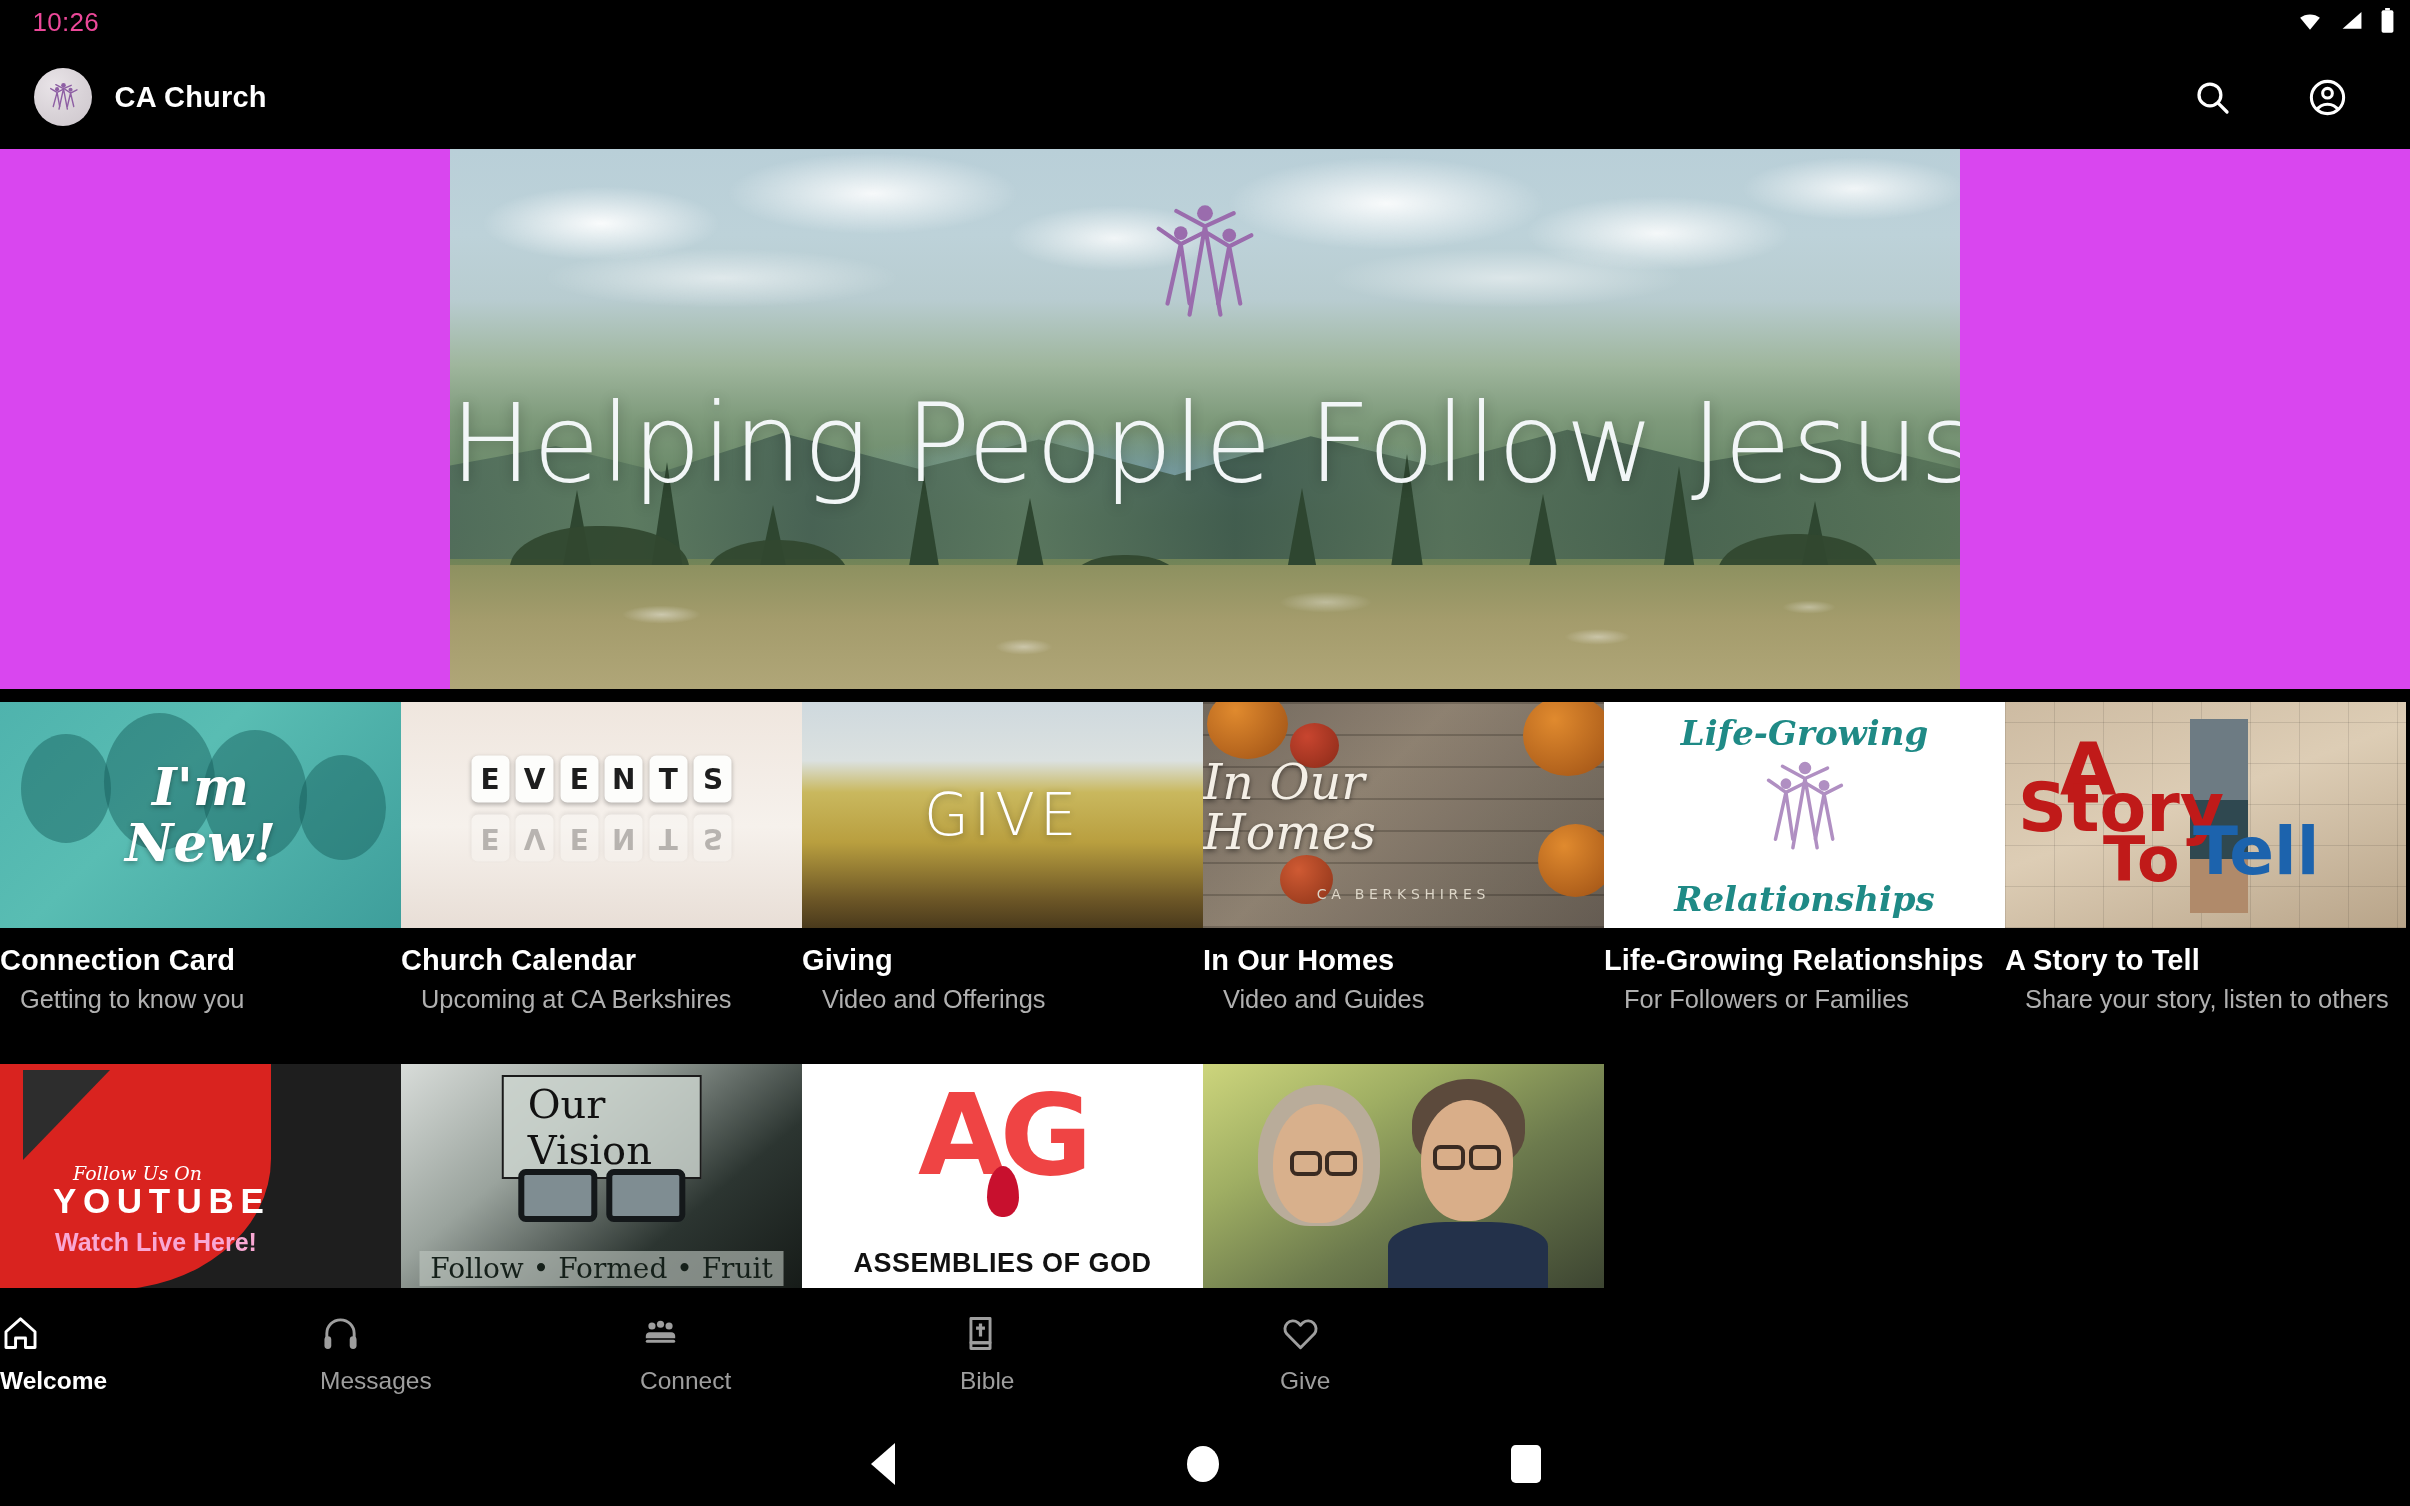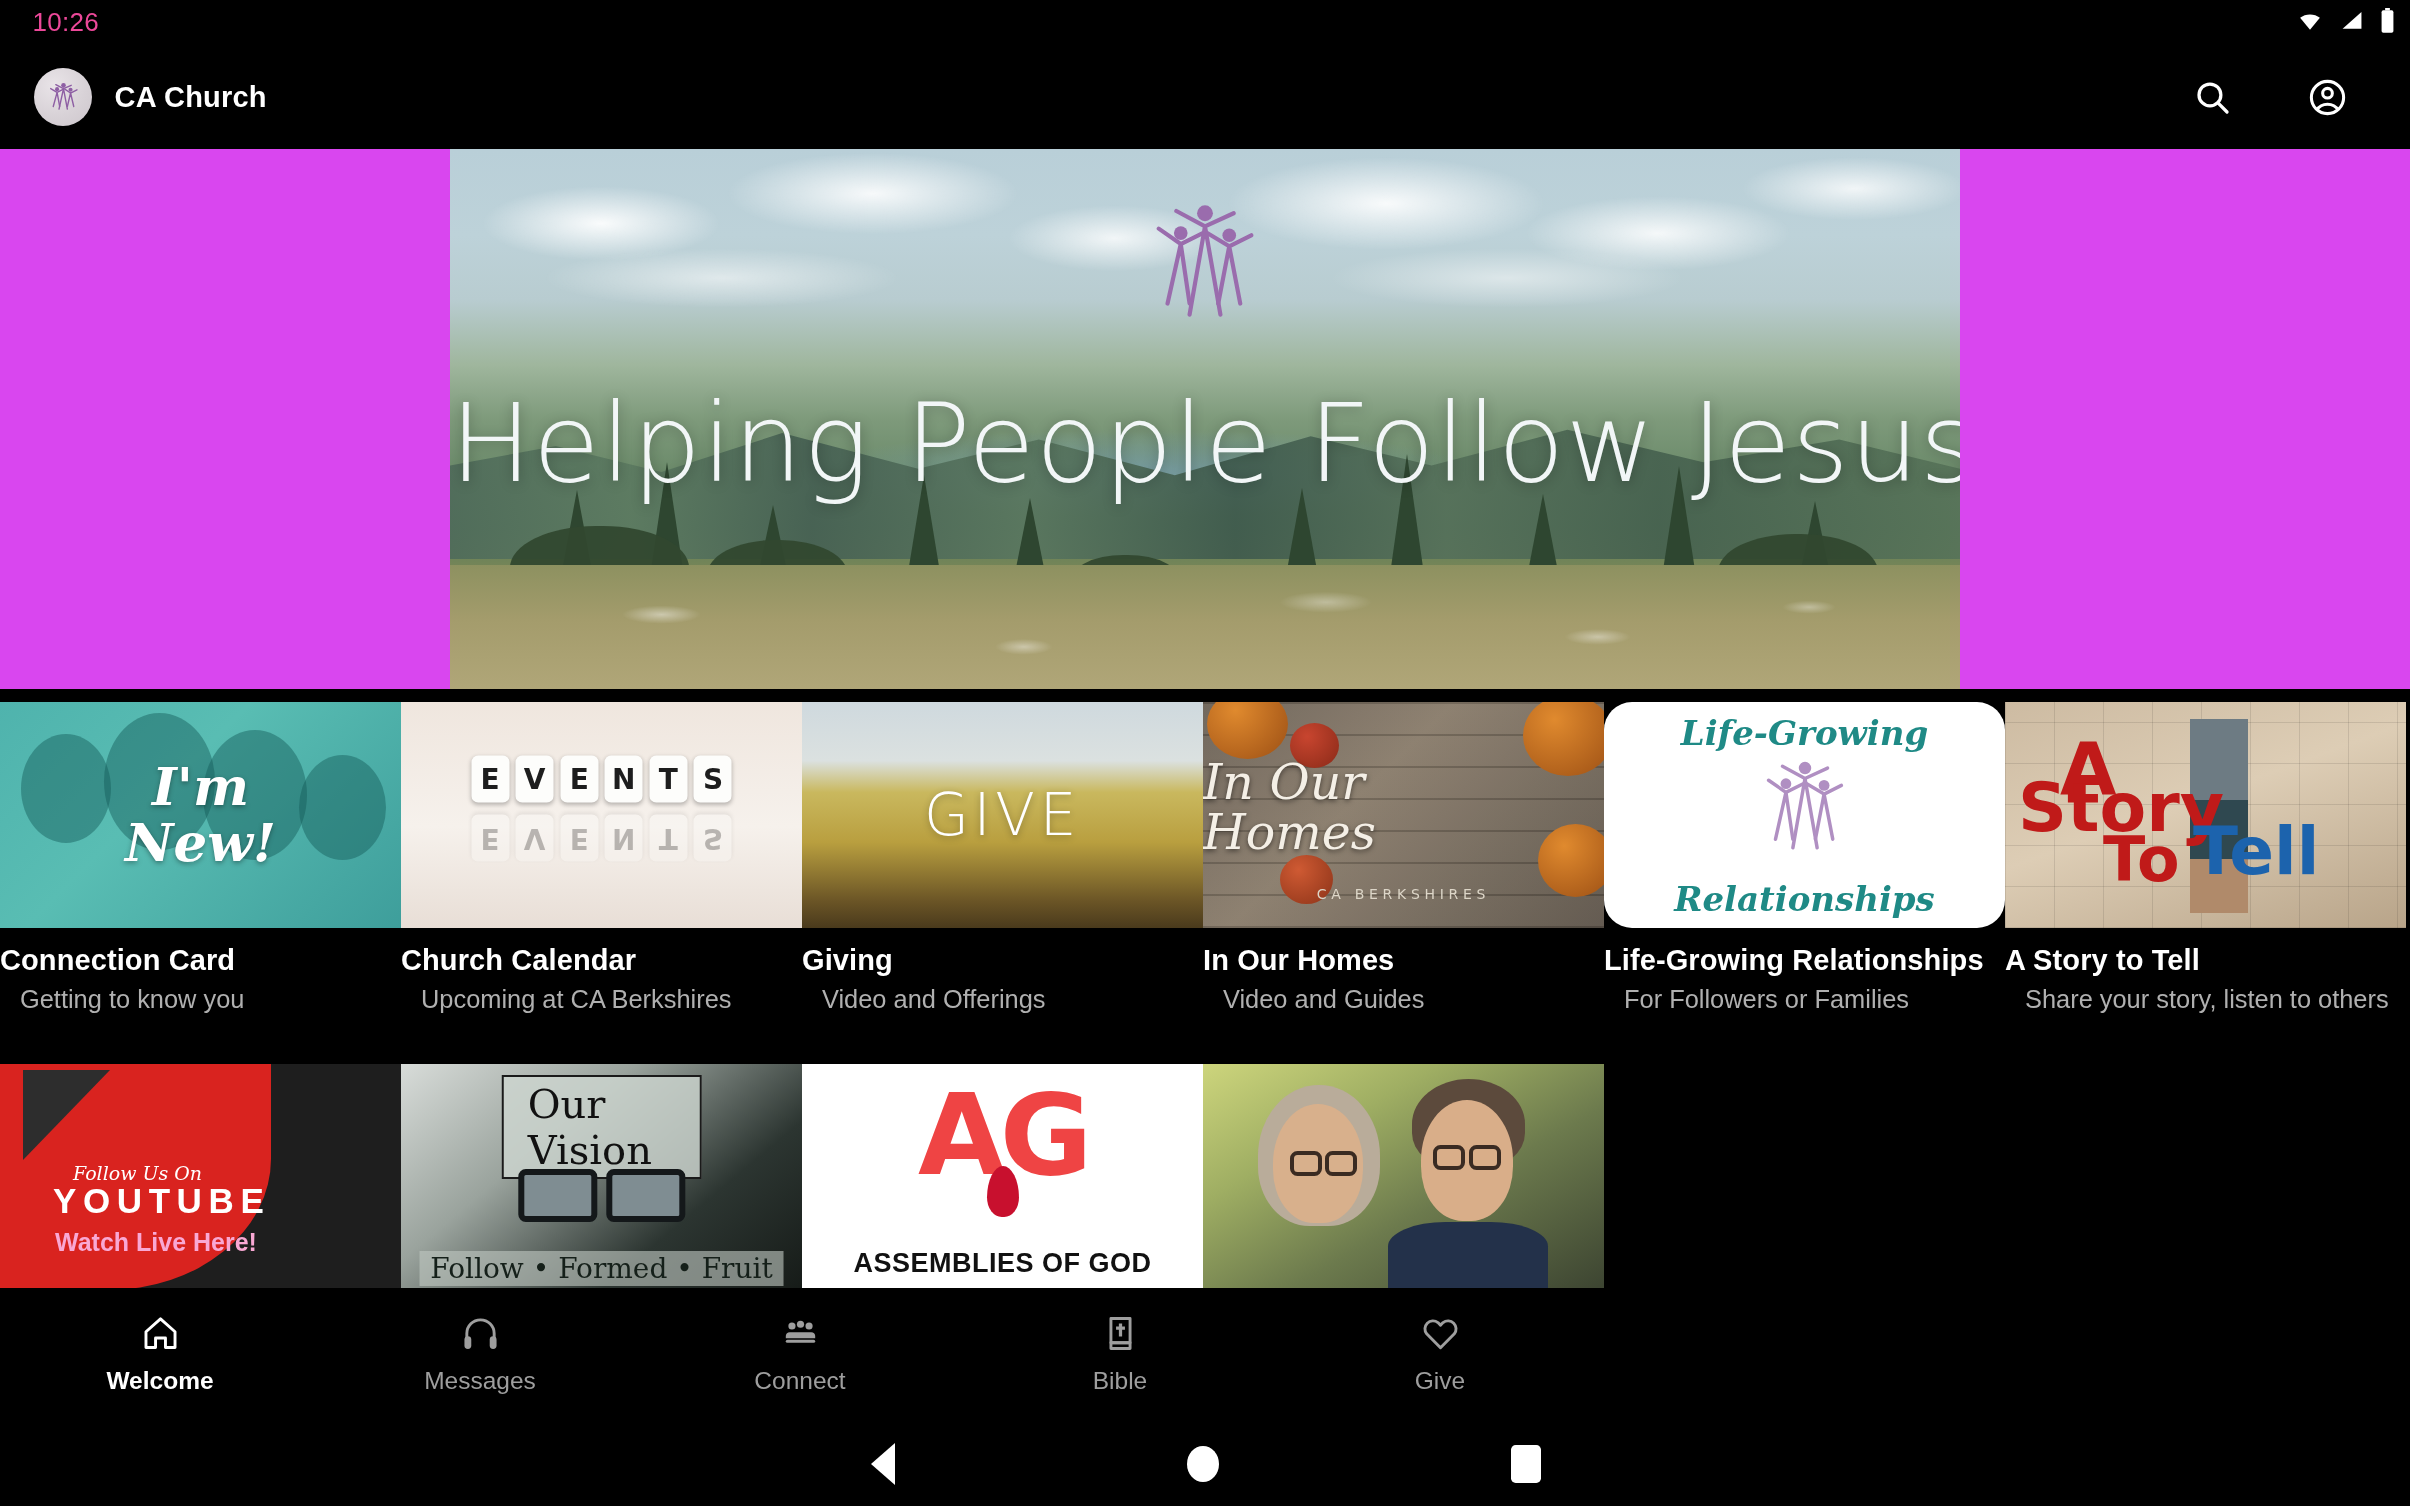--- a/index.html
+++ b/index.html
@@ -171,21 +171,21 @@
     color:#f4efe6; text-align:left; width:100%;
     font-family:"DejaVu Serif", serif; font-style:italic; font-size:49px; line-height:1.02;
     text-shadow:0 1.9px 5.6px rgba(0,0,0,.5);
   }
   .th-homes .sub {
     position:absolute; left:0; bottom:26px; width:100%; text-align:center;
     color:#ddd6c8; font-size:14px; letter-spacing:4.7px;
     font-family:"DejaVu Sans", sans-serif;
   }
 
-  .th-lgr { background:#fff;border-radius:28px; }
+  .th-lgr { background:#fff; }
   .th-lgr .top, .th-lgr .bot {
     position:absolute; left:0; width:100%; text-align:center;
     color:#1f8a86; font-family:"DejaVu Serif", serif; font-style:italic;
     font-size:34px; font-weight:bold;
   }
   .th-lgr .top { top:11.3px; }
   .th-lgr .bot { bottom:9.4px; }
 
   .th-story {
     background:
@@ -255,21 +255,21 @@
   .th-couple .hair2 { left:209px; top:15px; width:113px; height:90px; background:#5c4a3c; border-radius:50% 50% 40% 40%; }
   .th-couple .glass { position:absolute; border:4.7px solid #3a2b22; border-radius:7.5px; width:32px; height:24.5px; }
 
   
   .bottomnav {
     position:absolute; left:0; bottom:87px; width:2411px; height:132px;
     background:#000; display:flex; align-items:center;
   }
   .nav-item {
     flex:0 0 auto; width:320px; display:flex; flex-direction:column;
-    align-items:center; gap:9.4px; cursor:pointer;
+    align-items:flex-start; gap:9.4px; cursor:pointer;
   }
   .nav-label { font-size:24.5px; color:#9e9e9e; }
   .nav-item.active .nav-label { color:#fff; font-weight:bold; }
 
   
   .androidnav {
     position:absolute; left:0; bottom:0; width:2411px; height:87px;
     background:#000; display:flex; align-items:center; justify-content:center; gap:292px;
   }
   .and-btn { cursor:pointer; }

